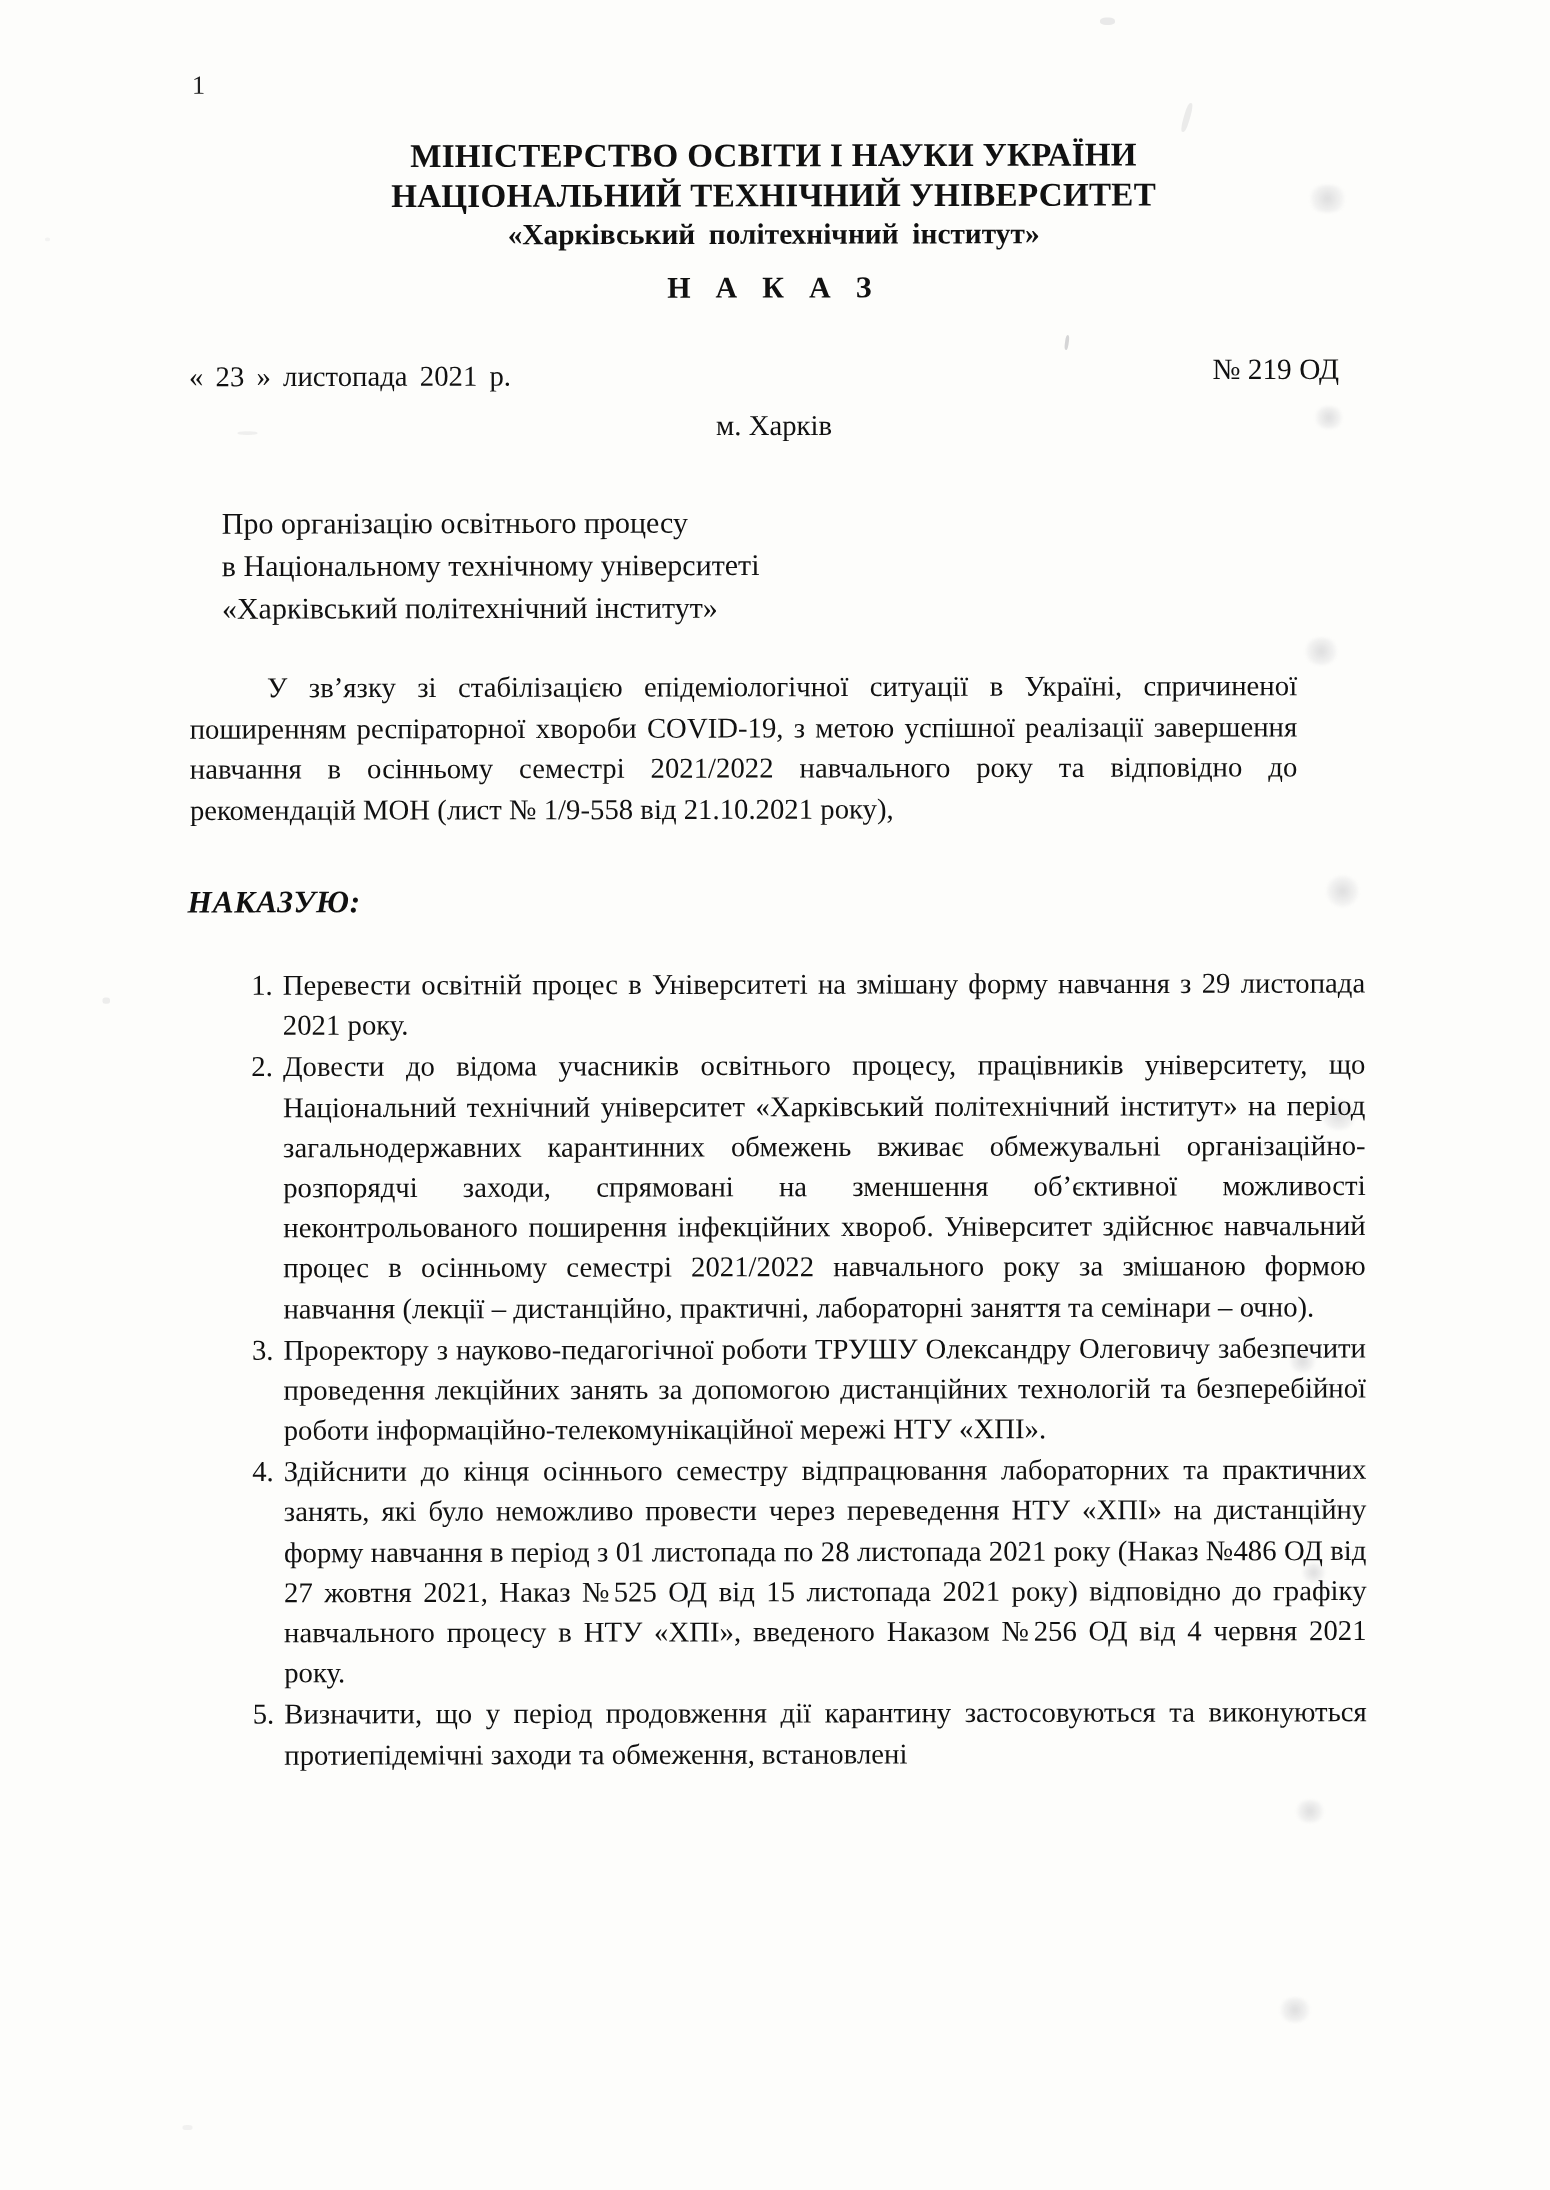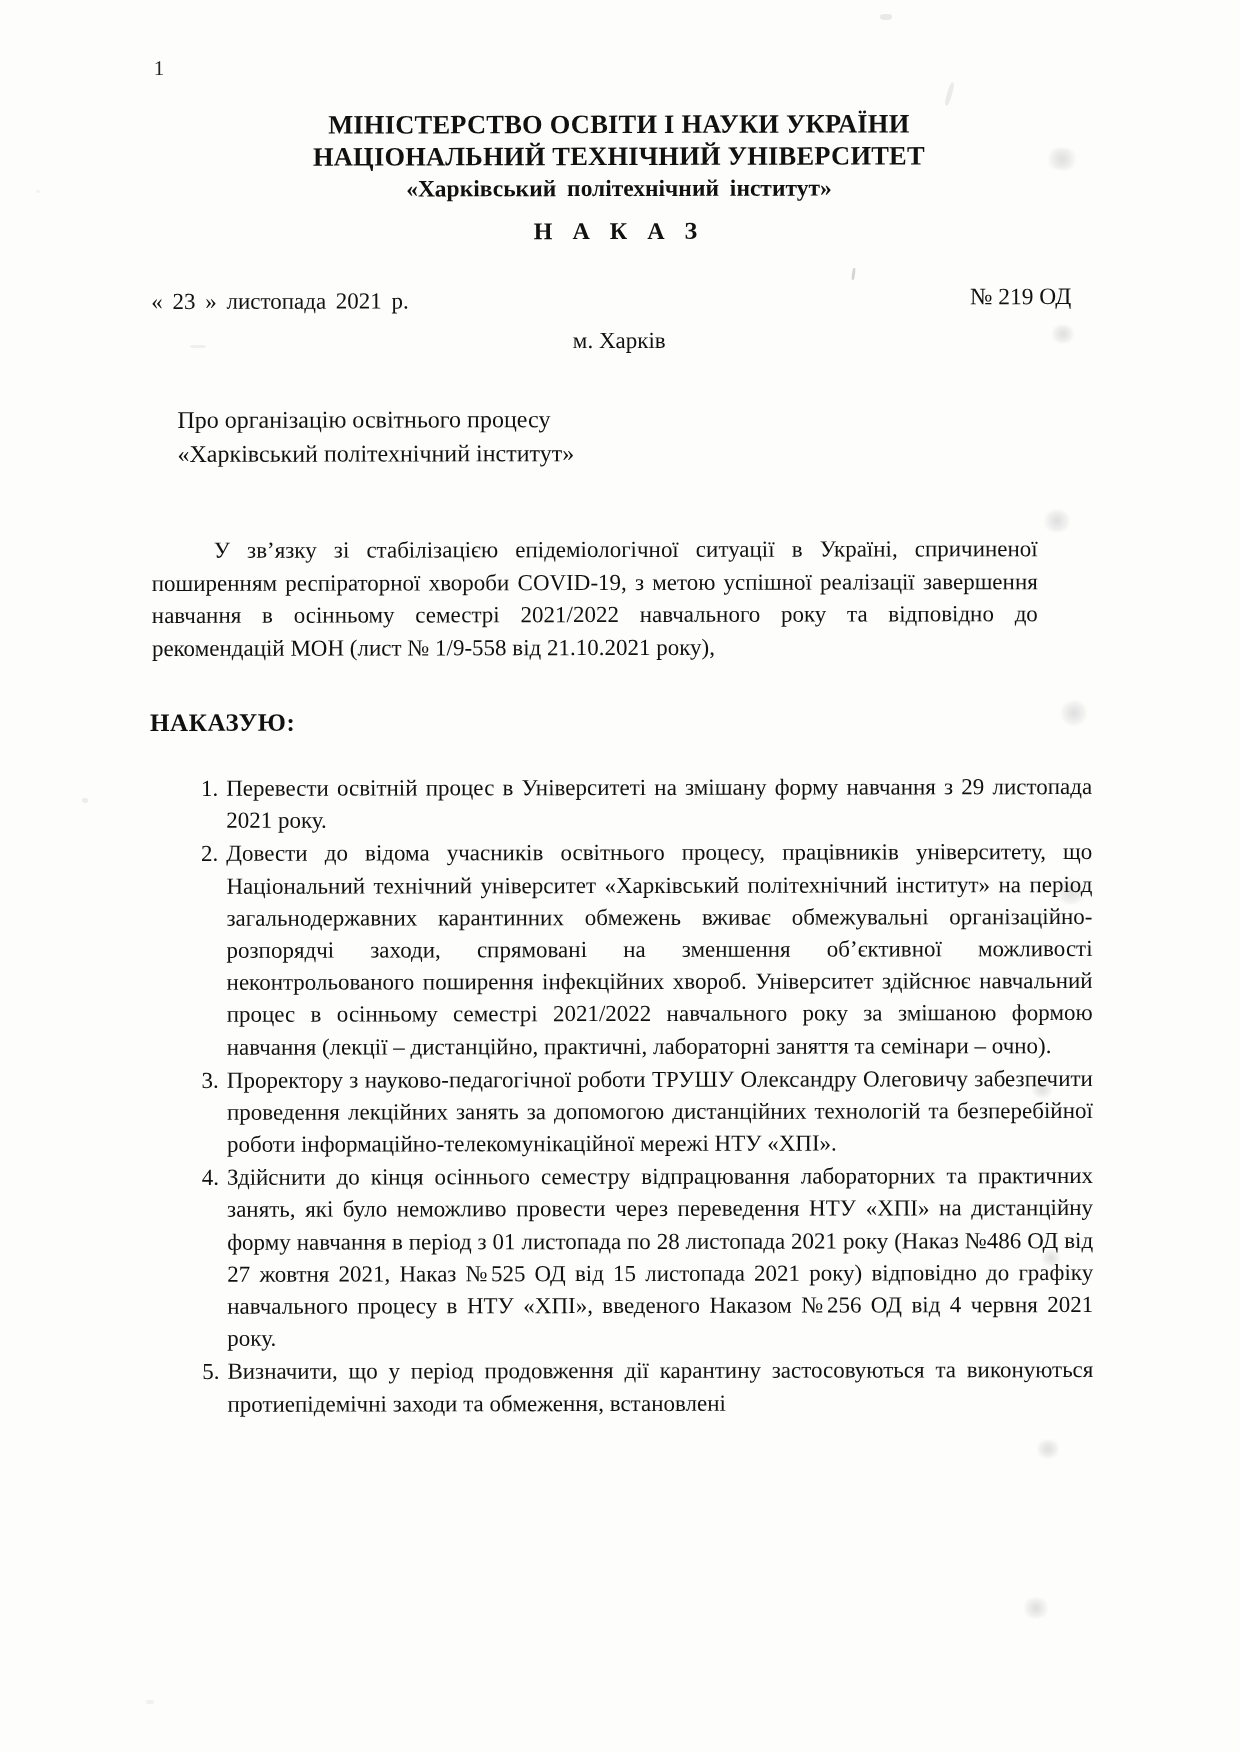--- a/index.html
+++ b/index.html
@@ -137,20 +137,21 @@
     hyphens: none;
   }
 
   .command-word {
     position: absolute;
     left: 150px;
     top: 708px;
     font-weight: bold;
     font-size: 25px;
     letter-spacing: .6px;
+    font-style: italic;
   }
 
   .order-list {
     position: absolute;
     left: 176px;
     top: 772px;
     width: 866px;
     margin: 0;
     padding: 0 0 0 50px;
     font-size: 23px;
@@ -212,20 +213,21 @@
 
   <div class="date-row">
     <span class="date-left">« 23 »  листопада  2021 р.</span>
     <span class="doc-number">№ 219 ОД</span>
   </div>
 
   <div class="city">м. Харків</div>
 
   <div class="subject">
     <div>Про організацію освітнього процесу</div>
+    <div>в Національному технічному університеті</div>
     <div>«Харківський політехнічний інститут»</div>
   </div>
 
   <div class="intro">У зв’язку зі стабілізацією епідеміологічної ситуації в Україні, спричиненої поширенням респіраторної хвороби COVID-19, з метою успішної реалізації завершення навчання в осінньому семестрі 2021/2022 навчального року та відповідно до рекомендацій МОН (лист № 1/9-558 від 21.10.2021 року),</div>
 
   <div class="command-word">НАКАЗУЮ:</div>
 
   <ol class="order-list">
     <li>
       <span class="num">1.</span>

